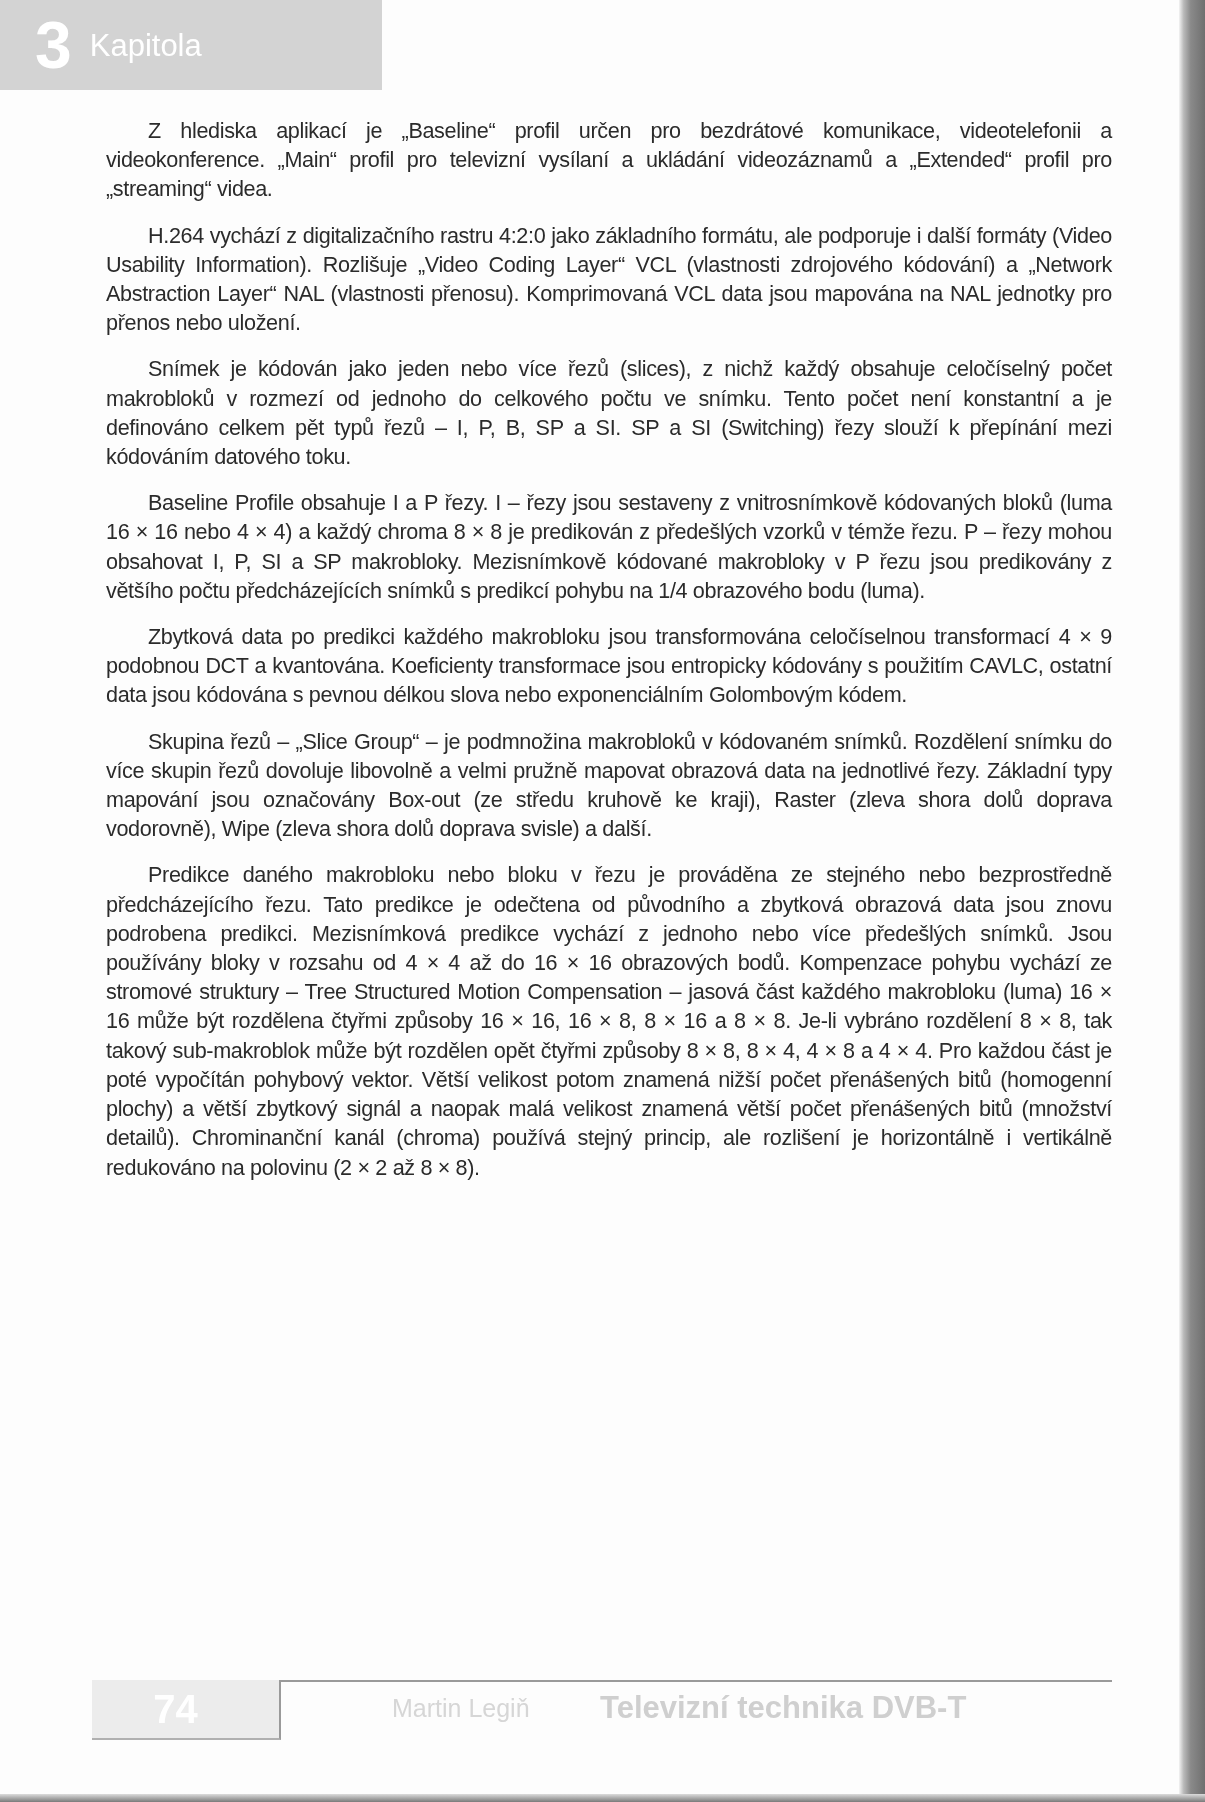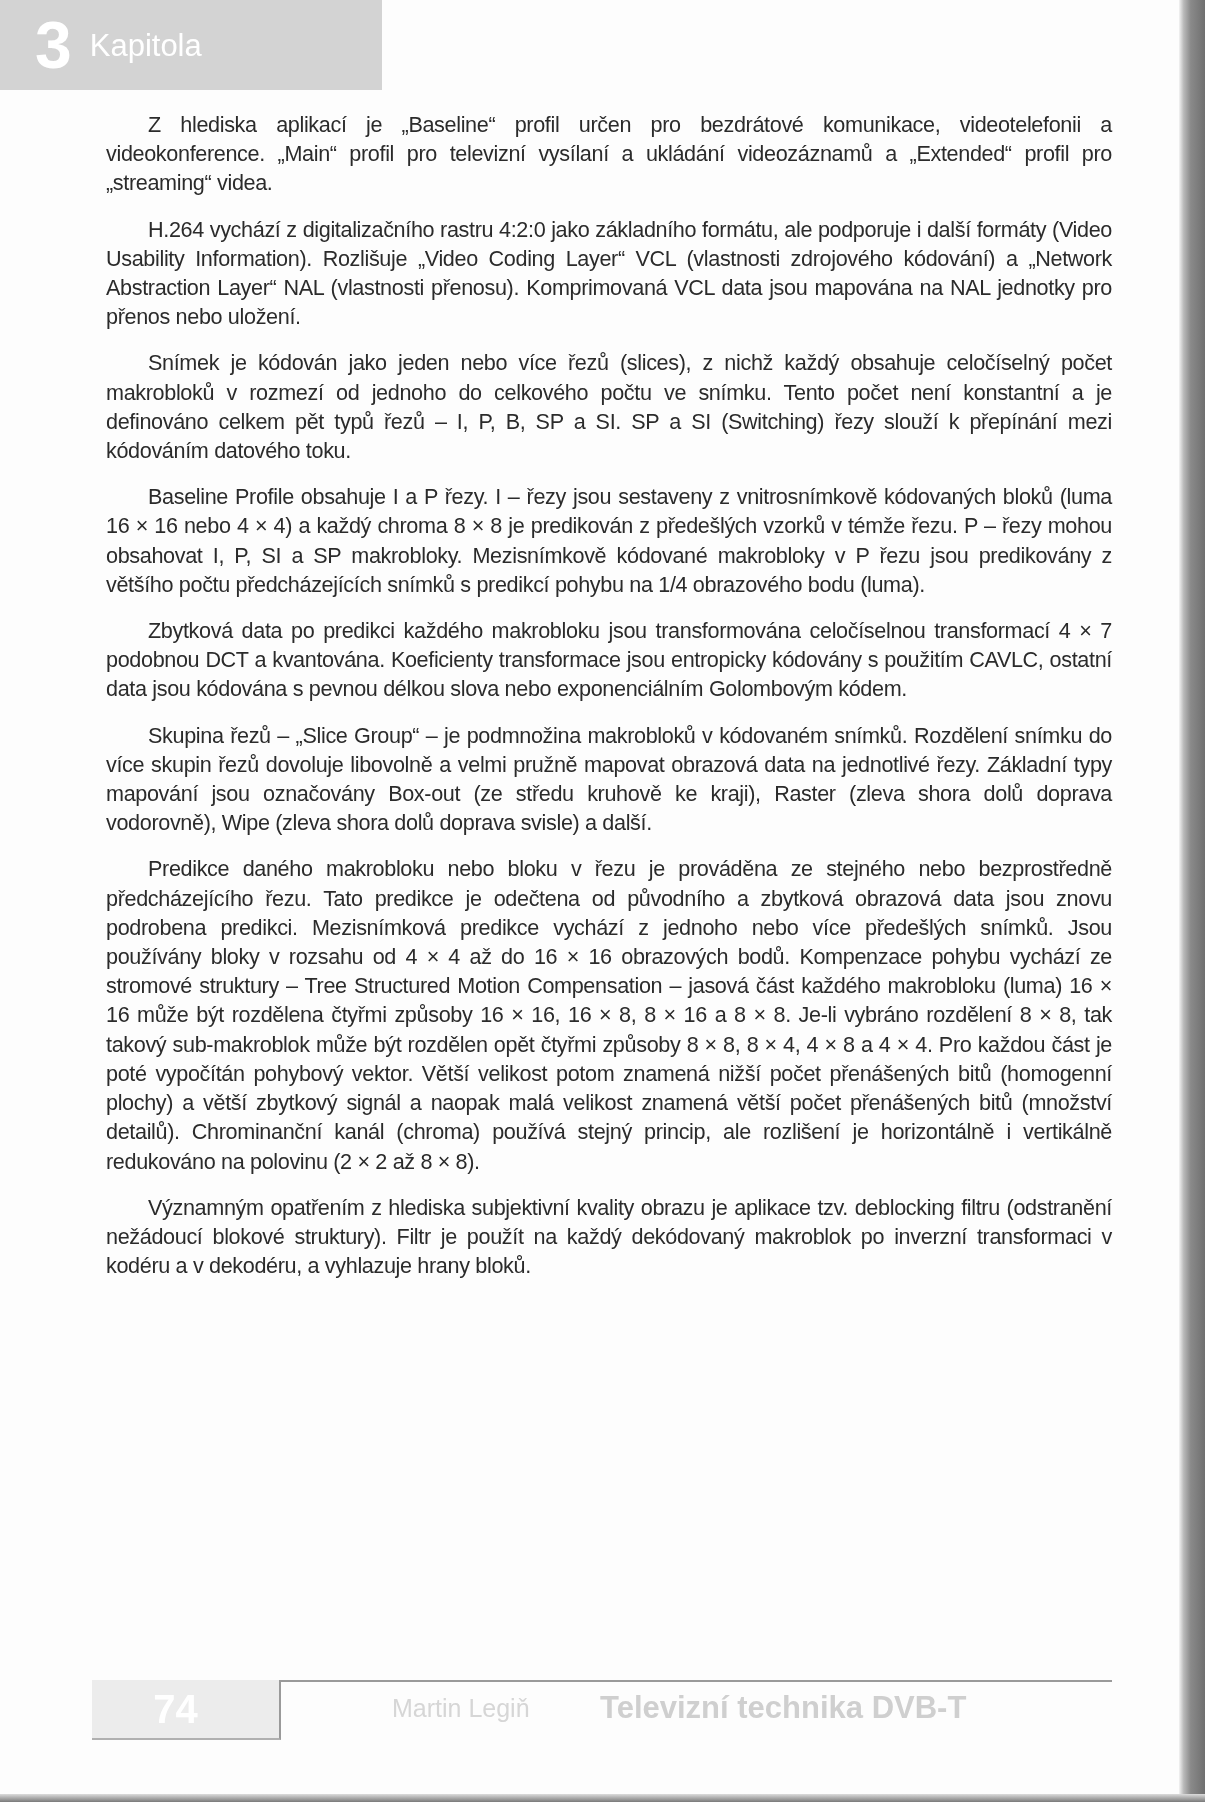--- a/index.html
+++ b/index.html
@@ -30,21 +30,21 @@
     font-family: "Liberation Sans", sans-serif; font-weight: bold;
     font-size: 66px; color: #ffffff; margin-left: 35px; line-height: 1;
   }
   .chapter-label {
     font-size: 31px; color: #ffffff; margin-left: 18px; line-height: 1;
   }
   .body-text {
     position: absolute; left: 106px; top: 106px; width: 1006px;
   }
   .para {
-    font-size: 21.6px; line-height: 29.2px; margin: 4px 0 17px 0;
+    font-size: 21.6px; line-height: 29.2px; margin: 10px 0 17px 0;
     text-align: justify; text-indent: 42px; color: #2b2b2b;
     letter-spacing: -0.35px;
   }
   .footer {
     position: absolute; left: 0; top: 1680px; width: 1185px; height: 80px;
   }
   .footer-rule {
     position: absolute; left: 278px; top: 0; width: 834px; height: 2px; background: #9a9a9a;
   }
   .page-box {
@@ -70,24 +70,23 @@
   <div class="chapter-header">
     <span class="chapter-number">3</span>
     <span class="chapter-label">Kapitola</span>
   </div>
 
   <div class="body-text">
     <p class="para">Z hlediska aplikací je „Baseline“ profil určen pro bezdrátové komunikace, videotelefonii a videokonference. „Main“ profil pro televizní vysílaní a ukládání videozáznamů a „Extended“ profil pro „streaming“ videa.</p>
     <p class="para">H.264 vychází z digitalizačního rastru 4:2:0 jako základního formátu, ale podporuje i další formáty (Video Usability Information). Rozlišuje „Video Coding Layer“ VCL (vlastnosti zdrojového kódování) a „Network Abstraction Layer“ NAL (vlastnosti přenosu). Komprimovaná VCL data jsou mapována na NAL jednotky pro přenos nebo uložení.</p>
     <p class="para">Snímek je kódován jako jeden nebo více řezů (slices), z nichž každý obsahuje celočíselný počet makrobloků v rozmezí od jednoho do celkového počtu ve snímku. Tento počet není konstantní a je definováno celkem pět typů řezů – I, P, B, SP a SI. SP a SI (Switching) řezy slouží k přepínání mezi kódováním datového toku.</p>
     <p class="para">Baseline Profile obsahuje I a P řezy. I – řezy jsou sestaveny z vnitrosnímkově kódovaných bloků (luma 16 × 16 nebo 4 × 4) a každý chroma 8 × 8 je predikován z předešlých vzorků v témže řezu. P – řezy mohou obsahovat I, P, SI a SP makrobloky. Mezisnímkově kódované makrobloky v P řezu jsou predikovány z většího počtu předcházejících snímků s predikcí pohybu na 1/4 obrazového bodu (luma).</p>
-    <p class="para">Zbytková data po predikci každého makrobloku jsou transformována celočíselnou transformací 4 × 7 podobnou DCT a kvantována. Koeficienty transformace jsou entropicky kódovány s použitím CAVLC, ostatní data jsou kódována s pevnou délkou slova nebo exponenciálním Golombovým kódem.</p>
+    <p class="para">Zbytková data po predikci každého makrobloku jsou transformována celočíselnou transformací 4 × 9 podobnou DCT a kvantována. Koeficienty transformace jsou entropicky kódovány s použitím CAVLC, ostatní data jsou kódována s pevnou délkou slova nebo exponenciálním Golombovým kódem.</p>
     <p class="para">Skupina řezů – „Slice Group“ – je podmnožina makrobloků v kódovaném snímků. Rozdělení snímku do více skupin řezů dovoluje libovolně a velmi pružně mapovat obrazová data na jednotlivé řezy. Základní typy mapování jsou označovány Box-out (ze středu kruhově ke kraji), Raster (zleva shora dolů doprava vodorovně), Wipe (zleva shora dolů doprava svisle) a další.</p>
     <p class="para">Predikce daného makrobloku nebo bloku v řezu je prováděna ze stejného nebo bezprostředně předcházejícího řezu. Tato predikce je odečtena od původního a zbytková obrazová data jsou znovu podrobena predikci. Mezisnímková predikce vychází z jednoho nebo více předešlých snímků. Jsou používány bloky v rozsahu od 4 × 4 až do 16 × 16 obrazových bodů. Kompenzace pohybu vychází ze stromové struktury – Tree Structured Motion Compensation – jasová část každého makrobloku (luma) 16 × 16 může být rozdělena čtyřmi způsoby 16 × 16, 16 × 8, 8 × 16 a 8 × 8. Je-li vybráno rozdělení 8 × 8, tak takový sub-makroblok může být rozdělen opět čtyřmi způsoby 8 × 8, 8 × 4, 4 × 8 a 4 × 4. Pro každou část je poté vypočítán pohybový vektor. Větší velikost potom znamená nižší počet přenášených bitů (homogenní plochy) a větší zbytkový signál a naopak malá velikost znamená větší počet přenášených bitů (množství detailů). Chrominanční kanál (chroma) používá stejný princip, ale rozlišení je horizontálně i vertikálně redukováno na polovinu (2 × 2 až 8 × 8).</p>
-    <p class="para">Významným opatřením z hlediska subjektivní kvality obrazu je aplikace tzv. deblocking filtru (odstranění nežádoucí blokové struktury). Filtr je použít na každý dekódovaný makroblok po inverzní transformaci v kodéru a v dekodéru, a vyhlazuje hrany bloků.</p>
   </div>
 
   <div class="footer">
     <div class="footer-rule"></div>
     <div class="page-box">
       <span class="page-number">74</span>
     </div>
     <span class="footer-author">Martin Legiň</span>
     <span class="footer-title">Televizní technika DVB-T</span>
   </div>

